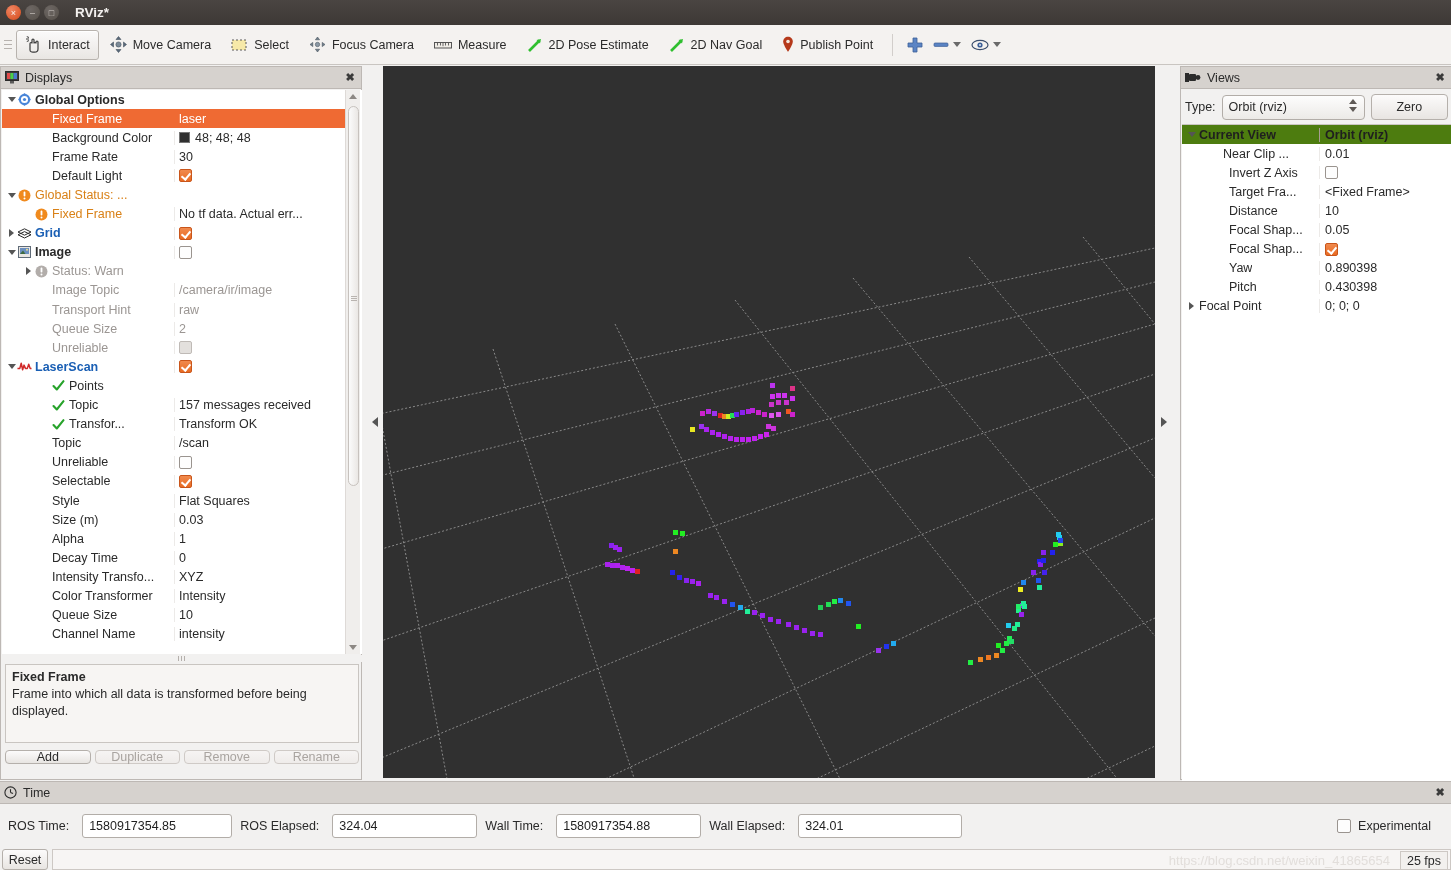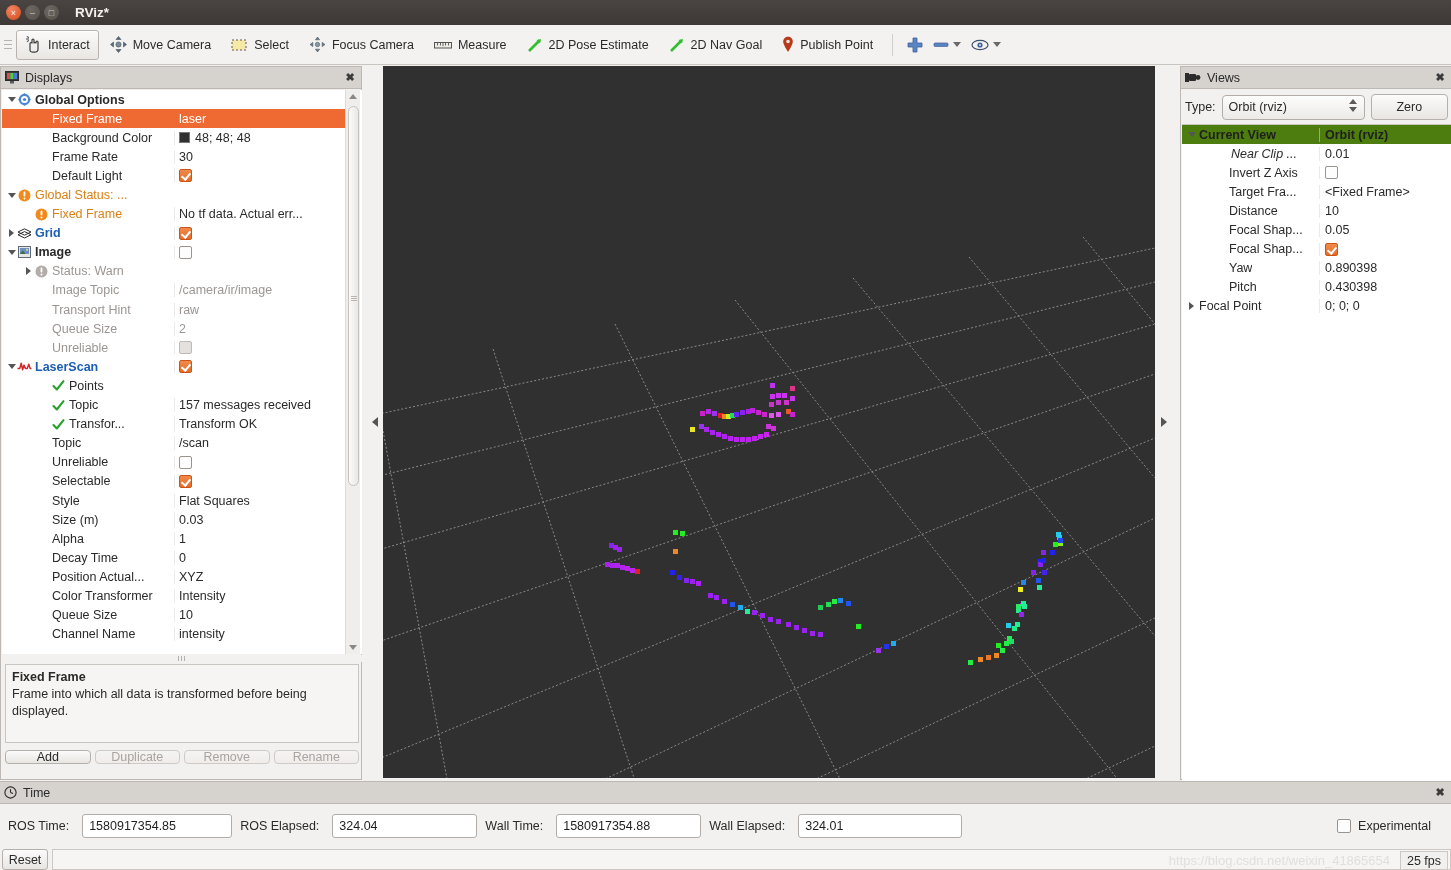--- a/index.html
+++ b/index.html
@@ -618,21 +618,21 @@
               <span class="lbl">Decay Time</span>
             </div>
             <div class="tval">
               <span>0</span>
             </div>
           </div>
           <div class="trow">
             <div class="tname" style="padding-left: 21px;">
               <div class="tw"></div>
               <div class="ic"></div>
-              <span class="lbl">Position Actual...</span>
+              <span class="lbl">Intensity Transfo...</span>
             </div>
             <div class="tval">
               <span>XYZ</span>
             </div>
           </div>
           <div class="trow">
             <div class="tname" style="padding-left: 21px;">
               <div class="tw"></div>
               <div class="ic"></div>
               <span class="lbl">Color Transformer</span>
@@ -870,21 +870,21 @@
             <div class="tw">
               <i class="tri-d"></i>
             </div>
             <span class="lbl" style="padding-left: 2px;">Current View</span>
           </div>
           <div class="vval">
             <span>Orbit (rviz)</span>
           </div>
         </div>
         <div class="vrow">
-          <div class="vname" style="padding-left: 20px; font-style: italic;">
+          <div class="vname" style="padding-left: 12px;">
             <div class="tw"></div>
             <span class="lbl" style="padding-left: 18px;">Near Clip ...</span>
           </div>
           <div class="vval">
             <span>0.01</span>
           </div>
         </div>
         <div class="vrow">
           <div class="vname" style="padding-left: 18px;">
             <div class="tw"></div>

